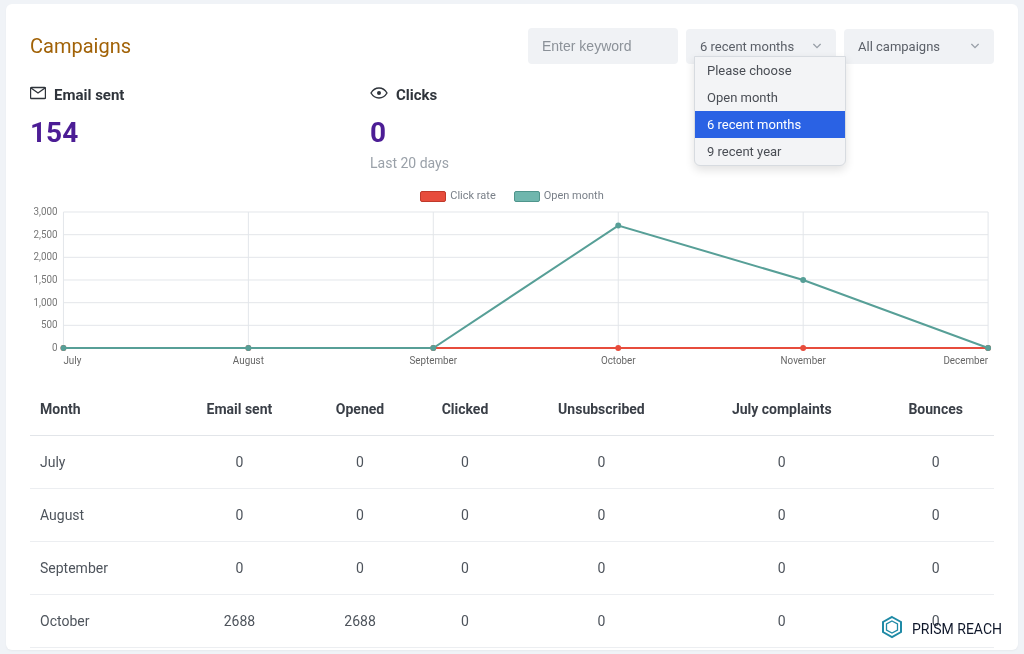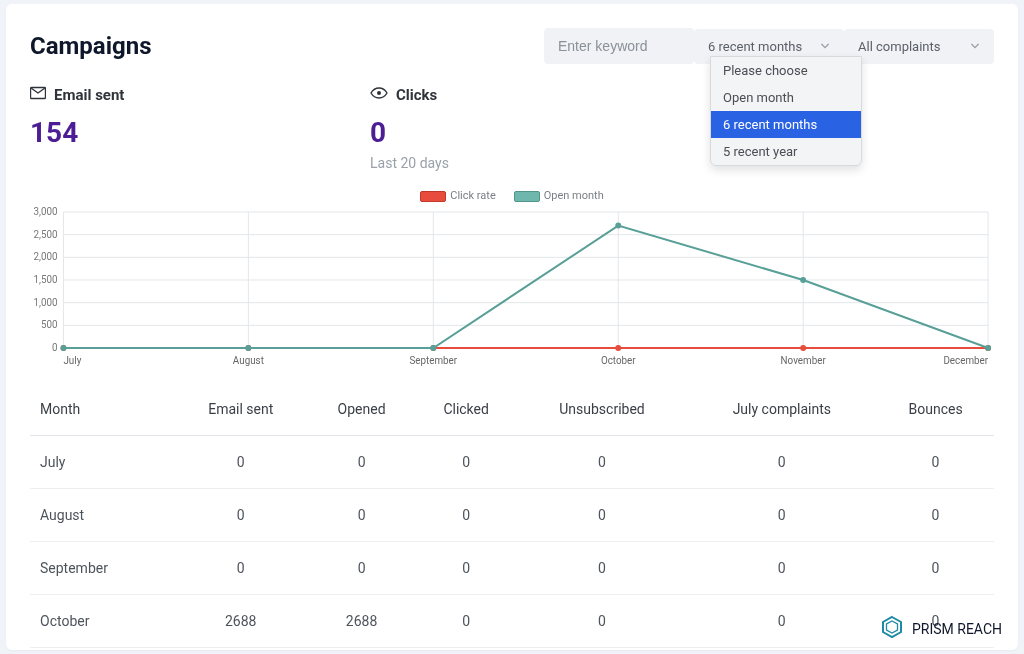--- a/index.html
+++ b/index.html
@@ -20,25 +20,25 @@
     position: relative;
   }
   .header-row {
     display: flex;
     align-items: center;
     justify-content: space-between;
     gap: 12px;
     margin-bottom: 22px;
   }
   .page-title {
-    color: #0f172a;
-    font-size: 24px;
-    font-weight: 700;
-  }
-  .filters { display: flex; gap: 0; align-items: center; position: relative; }
+    color: #a16207;
+    font-size: 20px;
+    font-weight: 400;
+  }
+  .filters { display: flex; gap: 8px; align-items: center; position: relative; }
   .search-input {
     background: #f0f2f5;
     border: none;
     border-radius: 4px;
     padding: 10px 14px;
     font-size: 14px;
     color: #444;
     width: 150px;
   }
   .search-input::placeholder { color: #8b9198; }
@@ -98,21 +98,21 @@
   .gridline { stroke:#e3e6ea; stroke-width:1;}
   .axisline { stroke:#b9bec4; stroke-width:1;}
   .clickline { stroke:#e74c3c; stroke-width:2; fill:none;}
   .openline { stroke:#579f97; stroke-width:2; fill:none;}
   .dot-red { fill:#e74c3c; }
   .dot-teal{ fill:#579f97; }
 
   table { width:100%; border-collapse:collapse; margin-top:14px;}
   th, td { text-align:center; padding:18px 8px; font-size:14px; color:#3a3f47;}
   th:first-child, td:first-child { text-align:left; padding-left:10px;}
-  th { font-weight:400; border-bottom:1px solid #e2e5e9;}
+  th { font-weight:700; border-bottom:1px solid #e2e5e9;}
   tbody tr { border-bottom:1px solid #eceef1;}
   tbody td { color:#4e545c;}
 
   .brand { position:absolute; right:16px; bottom:8px; display:flex; align-items:center; gap:8px; font-weight:400; color:#0f172a; font-size:14px; }
   .brand-circle{ position:absolute; right:6px; bottom:0px; width:38px; height:38px; border-radius:50%; background:#f0b64a; z-index:-1;}
   .brand svg{ width:24px; height:24px;}
 </style>
 </head>
 <body>
 
@@ -124,32 +124,32 @@
       <input class="search-input" placeholder="Enter keyword" style="">
       <div class="select">
         <span>6 recent months</span>
         <span class="chev">
           <svg viewBox="0 0 12 12">
               <path d="M2 4l4 4 4-4" stroke="#9aa1a9" stroke-width="1.6" fill="none" stroke-linecap="round"></path>
             </svg>
         </span>
       </div>
       <div class="select">
-        <span>All complaints</span>
+        <span>All campaigns</span>
         <span class="chev">
           <svg viewBox="0 0 12 12">
               <path d="M2 4l4 4 4-4" stroke="#9aa1a9" stroke-width="1.6" fill="none" stroke-linecap="round"></path>
             </svg>
         </span>
       </div>
       <div class="dropdown" id="period-dropdown">
           <div class="dropdown-item">Please choose</div>
           <div class="dropdown-item">Open month</div>
           <div class="dropdown-item selected">6 recent months</div>
-          <div class="dropdown-item">5 recent year</div>
+          <div class="dropdown-item">9 recent year</div>
         </div>
     </div>
   </div>
 
   <div class="stats-row">
     <div class="stat-block">
       <div class="stat-label">
         <span>
           <svg width="16" height="14" viewBox="0 0 16 12">
               <rect x="0.5" y="0.5" width="15" height="11" rx="1" fill="none" stroke="#2f343b" stroke-width="1.4"></rect>

